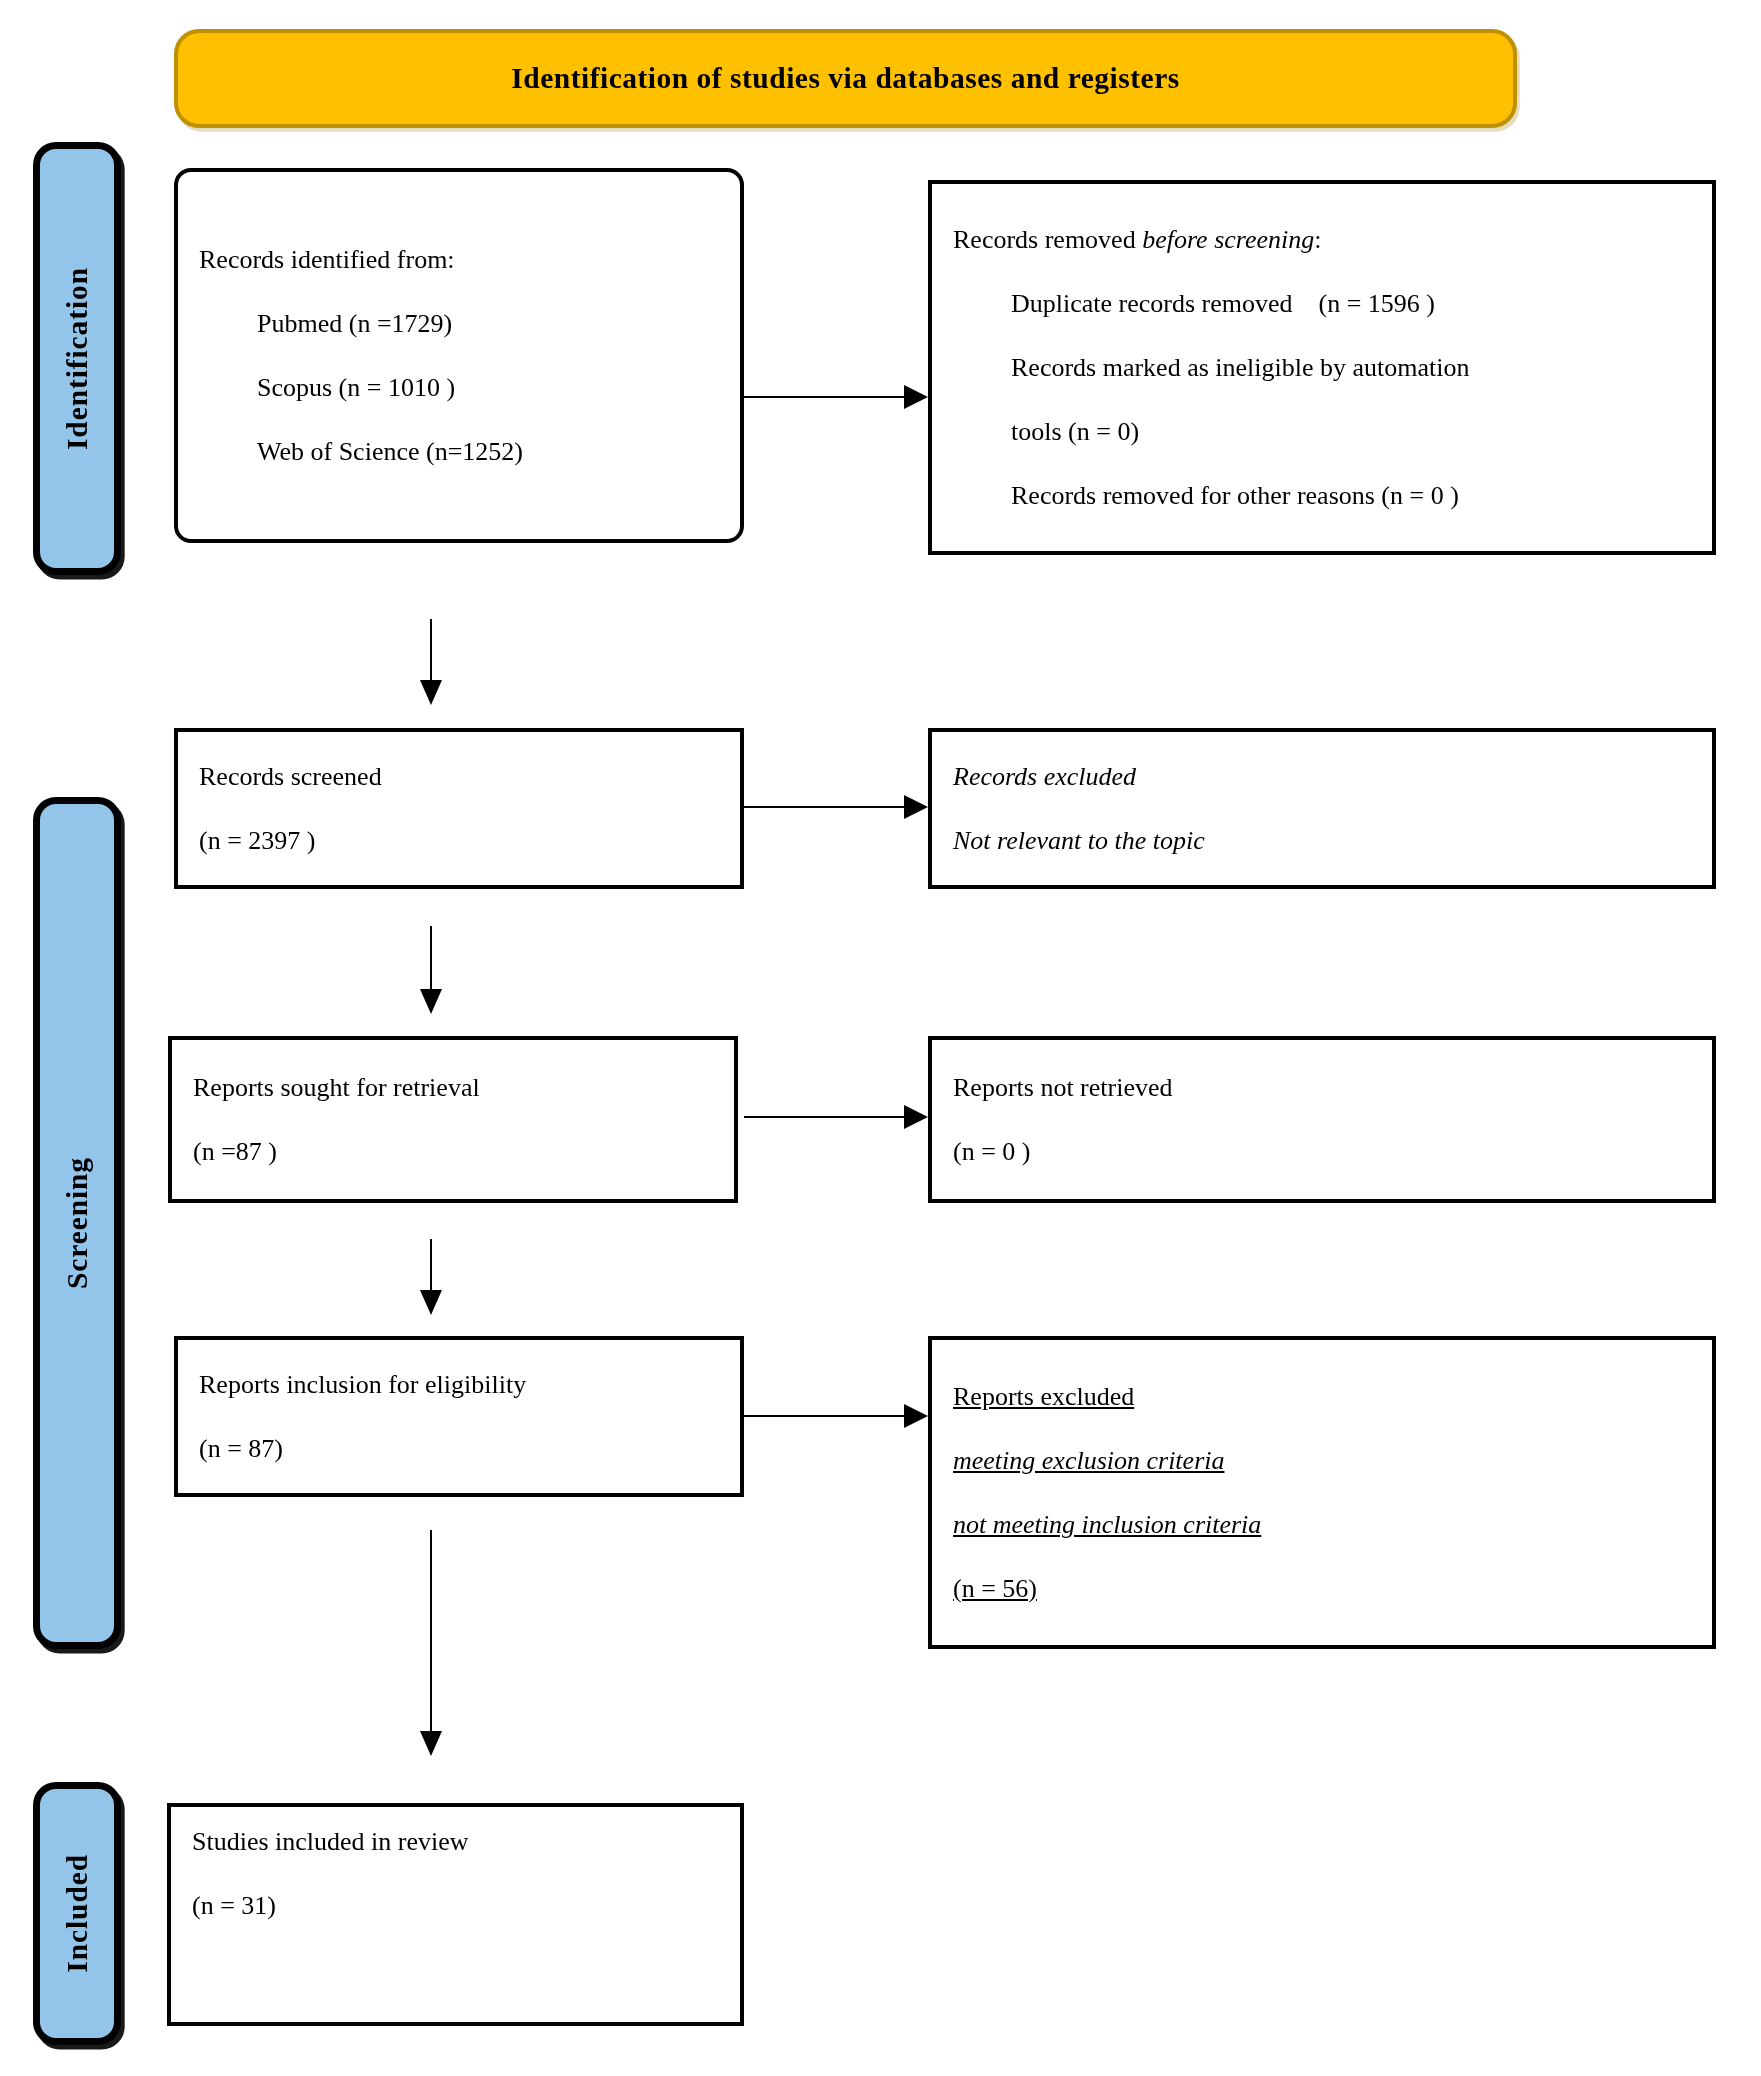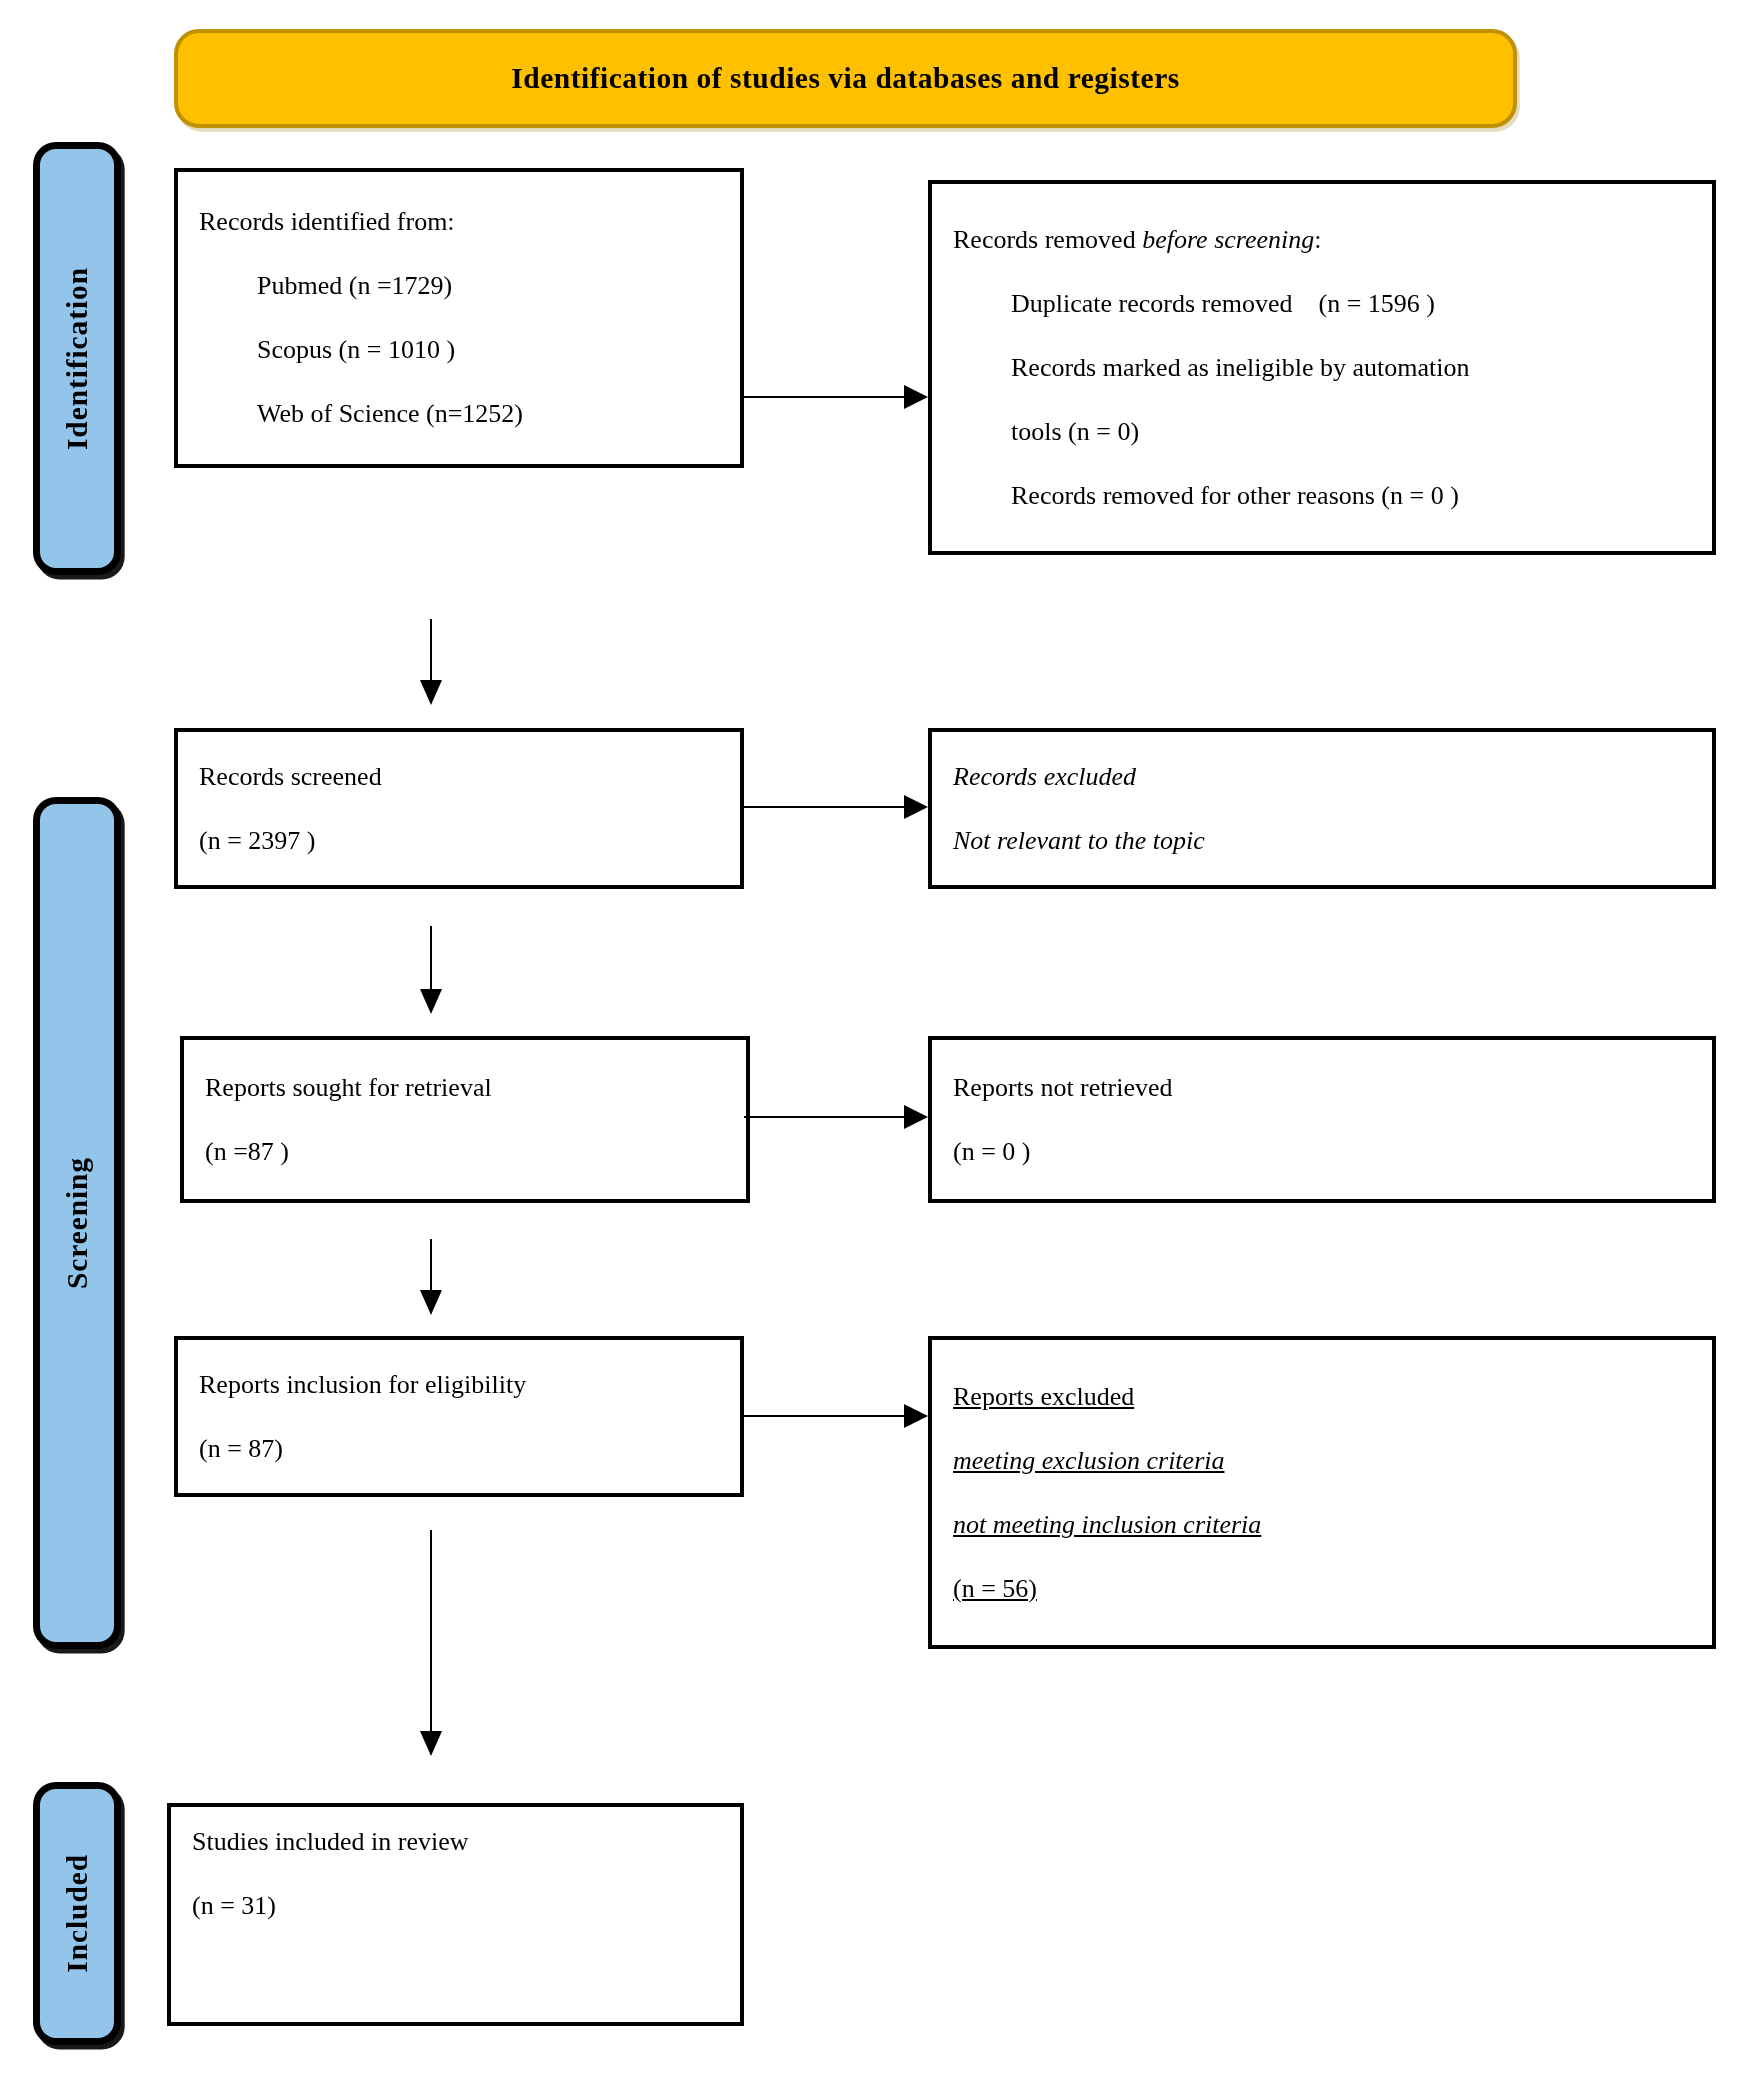--- a/index.html
+++ b/index.html
@@ -37,25 +37,25 @@
   
   .fbox{
     position:absolute;background:#fff;border:4.1px solid #000;box-sizing:border-box;
     display:flex;flex-direction:column;justify-content:center;
     padding:9.2px 18.4px 9.2px 21px;
   }
   .fbox p{margin:0;font-size:26px;line-height:64px;white-space:pre-wrap;}
   .indent{padding-left:58px;}
   .it{font-style:italic;}
 
-  #box-identified{left:174px;top:168px;width:570px;height:300px;}
+  #box-identified{left:174px;top:168px;width:570px;height:375px;border-radius:17px;}
   #box-removed{left:928px;top:180px;width:788px;height:375px;}
   #box-screened{left:174px;top:728px;width:570px;height:161px;}
   #box-excluded{left:928px;top:728px;width:788px;height:161px;font-style:italic;}
-  #box-sought{left:180px;top:1036px;width:570px;height:167px;}
+  #box-sought{left:168px;top:1036px;width:570px;height:167px;}
   #box-not-retrieved{left:928px;top:1036px;width:788px;height:167px;}
   #box-assessed{left:174px;top:1336px;width:570px;height:161px;}
   #box-reports-excluded{left:928px;top:1336px;width:788px;height:313px;text-decoration:underline;}
   #box-included{left:167px;top:1803px;width:577px;height:223px;
                 justify-content:flex-start;padding-top:3px;}
 
   
   .varrow{position:absolute;width:22px;}
   .varrow .shaft{position:absolute;left:9.7px;top:0;width:2.8px;background:#000;}
   .varrow .vhead{position:absolute;left:0;bottom:0;width:0;height:0;

